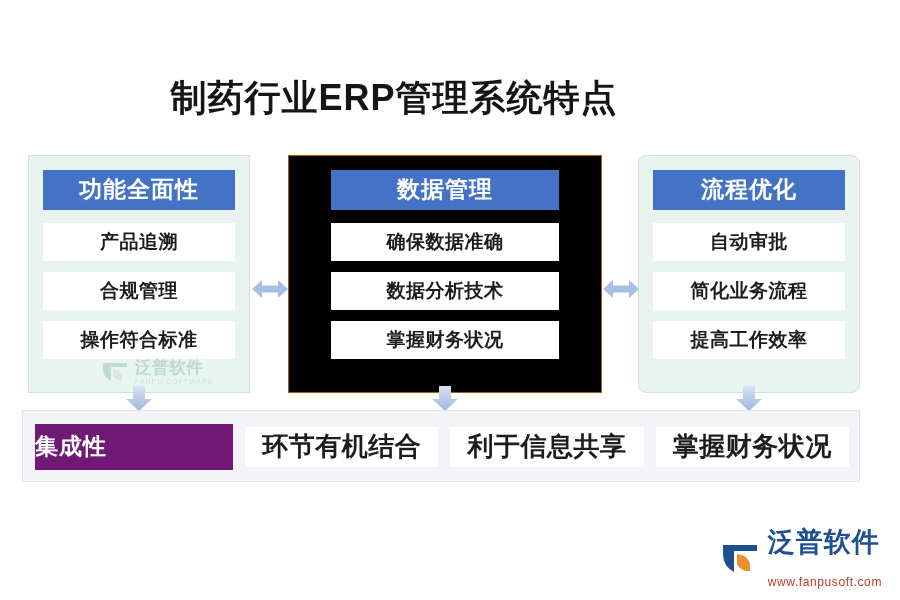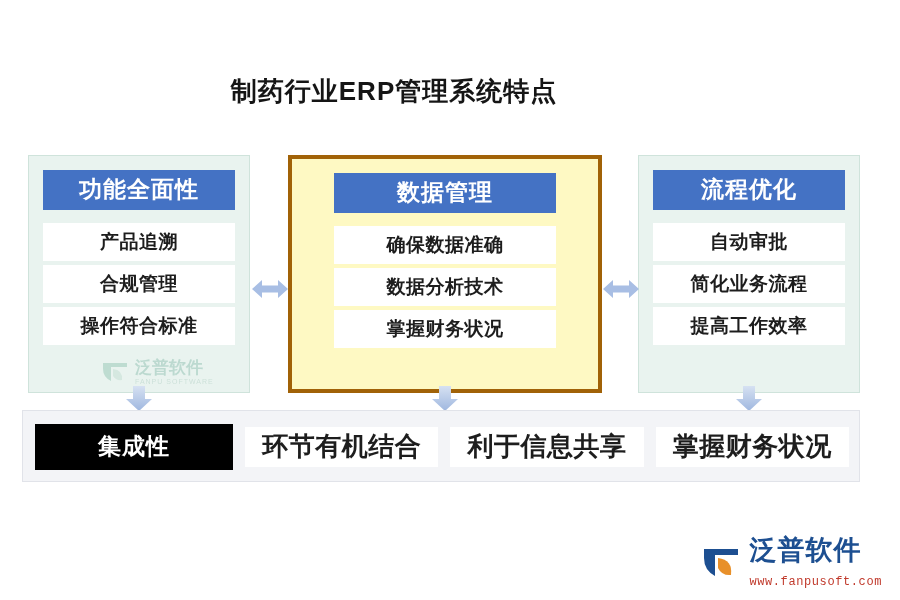--- a/index.html
+++ b/index.html
@@ -17,43 +17,43 @@
     color: #1a1a1a;
   }
 
   
   #page-title {
     position: absolute;
     left: 0;
     top: 74px;
     width: 788px;
     text-align: center;
-    font-size: 26px;
+    font-size: 36px;
     font-weight: bold;
     letter-spacing: 1px;
     color: #151515;
     font-family: "Liberation Sans", "DejaVu Sans", sans-serif;
   }
 
   
   .column-panel {
     position: absolute;
     top: 155px;
     height: 238px;
     box-sizing: border-box;
     border: 1px solid #cfe3db;
     background: #e9f3ef;
   }
   .column-panel.variant-blue {
-    border: 4px solid #a16207;
-    background: #fef9c3;
+    border: 1px solid #a16207;
+    background: #000000;
   }
   #column-0 { left: 28px;  width: 222px; }
   #column-1 { left: 288px; width: 314px; }
-  #column-2 { left: 638px; width: 222px; }
+  #column-2 { left: 638px; width: 222px; border-radius: 8px; }
 
   .column-header {
     position: absolute;
     left: 14px;
     right: 14px;
     top: 14px;
     height: 40px;
     line-height: 40px;
     text-align: center;
     color: #ffffff;
@@ -73,21 +73,21 @@
   #column-1 .column-items { left: 42px; right: 42px; }
 
   .item-box {
     height: 38px;
     line-height: 38px;
     text-align: center;
     background: #ffffff;
     font-size: 19px;
     font-weight: bold;
     color: #1d1d1d;
-    margin-bottom: 4px;
+    margin-bottom: 11px;
     letter-spacing: 0.5px;
   }
   .item-box:last-child { margin-bottom: 8px; }
 
   
   .h-arrow {
     position: absolute;
     top: 276px;
     width: 36px;
     height: 26px;
@@ -126,22 +126,21 @@
     display: flex;
     align-items: center;
     padding: 0 12px;
     box-sizing: border-box;
     gap: 12px;
   }
   .bottom-header {
     width: 198px;
     height: 46px;
     line-height: 46px;
-    text-align: center;
-    background: #000000;
+    background: #701a75;
     color: #ffffff;
     font-size: 23px;
     font-weight: bold;
     letter-spacing: 1px;
     flex: none;
   }
   .bottom-item {
     flex: 1 1 0;
     height: 40px;
     line-height: 40px;
@@ -203,22 +202,22 @@
     font-size: 27px;
     font-weight: bold;
     color: #1d4f91;
     letter-spacing: 1px;
     font-family: "Liberation Sans", "DejaVu Sans", sans-serif;
   }
   #brand-logo .brand-url {
     font-size: 12px;
     color: #c0392b;
     letter-spacing: 0.6px;
-    margin-top: 12px;
-    font-family: Liberation Mono, monospace;
+    margin-top: 20px;
+    font-family: Liberation Sans, sans-serif;
   }
 </style>
 </head>
 <body>
 
 <div id="page-title">制药行业ERP管理系统特点</div>
 
 <div class="column-panel" id="column-0">
   <div class="column-header">功能全面性</div>
   <div class="column-items">

